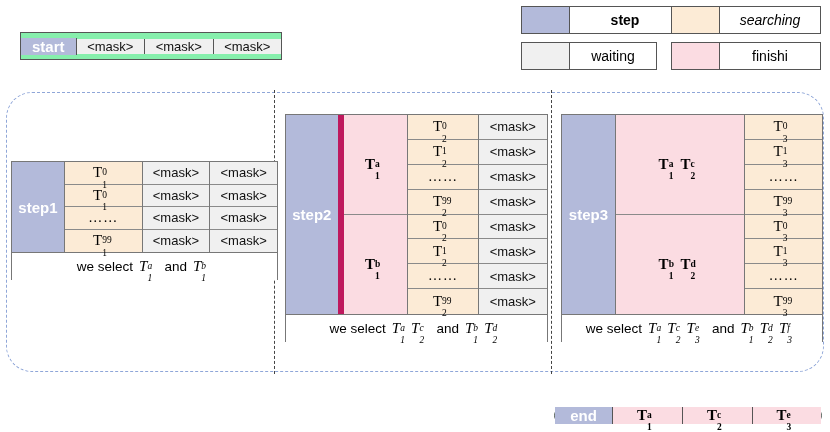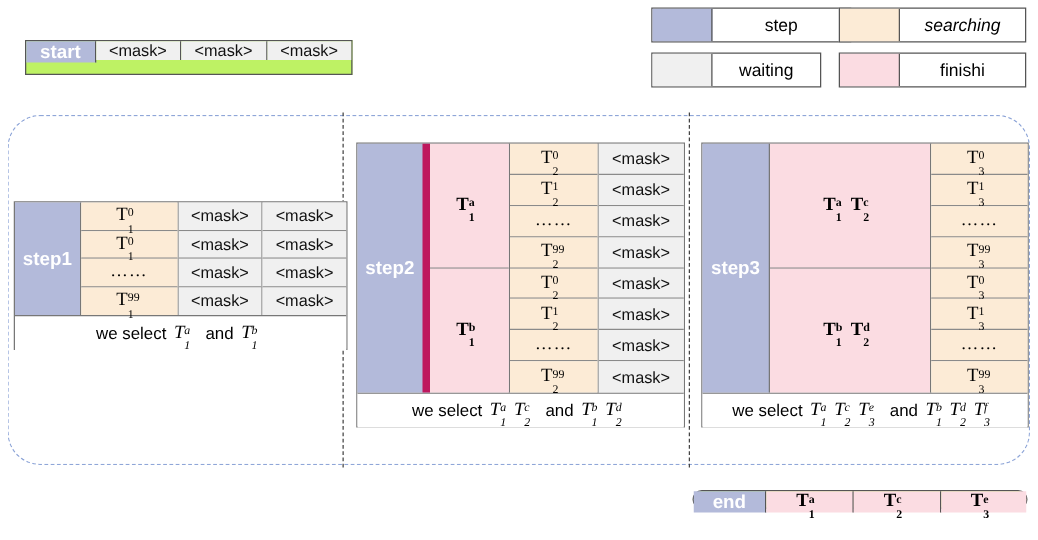--- a/index.html
+++ b/index.html
@@ -118,22 +118,22 @@
     align-items: center;
     justify-content: center;
   }
 
   
   .bar {
     position: absolute;
     box-sizing: border-box;
     border: 1.3px solid #555555;
     display: flex;
-    align-items: flex-start;
-    background: #bef264;
+    align-items: center;
+    background: #86efac;
   }
   .bar > div {
     box-sizing: border-box;
     display: flex;
     align-items: center;
     justify-content: center;
     border-right: 1.3px solid #555555;
   }
   .bar > div:last-child { border-right: none; }
 
@@ -163,21 +163,21 @@
   .striped > div { border-bottom: 1px solid #8a8a8a; }
   .striped > div:last-child { border-bottom: none; }
 </style>
 </head>
 <body>
 
 <div id="flow-outline"></div>
 <div class="vsep" style="left:274px;"></div>
 <div class="vsep" style="left:551px;"></div>
 
-<div class="legend-box" style="left:521px; top:6px; width:160px; height:28px;">
+<div class="legend-box" style="left:521px; top:6px; width:160px; height:28px;font-weight:bold;">
   <div class="legend-swatch" style="background:#b3bada;"></div>
   <div class="legend-label legend-txt">step</div>
 </div>
 
 <div class="legend-box" style="left:671px; top:6px; width:150px; height:28px;font-style:italic;">
   <div class="legend-swatch" style="background:#fcebd6;"></div>
   <div class="legend-label legend-txt">searching</div>
 </div>
 
 <div class="legend-box" style="left:521px; top:42px; width:136px; height:28px;">
@@ -378,21 +378,21 @@
       <span>and</span>
       <span style="display:inline-flex; align-items:center;">
         <span class="stk ital"><span class="base">T</span><span class="ss"><span class="sup">b</span><span class="sub">1</span></span></span>
         <span class="stk ital"><span class="base">T</span><span class="ss"><span class="sup">d</span><span class="sub">2</span></span></span>
         <span class="stk ital"><span class="base">T</span><span class="ss"><span class="sup">f</span><span class="sub">3</span></span></span>
       </span>
     </span>
   </div>
 </div>
 
-<div class="bar" style="left:554px; top:392px; width:268px; height:15px;border-radius:16px;">
+<div class="bar" style="left:554px; top:408px; width:268px; height:15px;border-radius:16px;">
   <div class="c-step lbl-white" style="width:58px;">end</div>
   <div class="c-finish" style="width:70px;">
     <span class="stk bold"><span class="base">T</span><span class="ss"><span class="sup">a</span><span class="sub">1</span></span></span>
   </div>
   <div class="c-finish" style="width:70px;">
     <span class="stk bold"><span class="base">T</span><span class="ss"><span class="sup">c</span><span class="sub">2</span></span></span>
   </div>
   <div class="c-finish" style="width:68px;">
     <span class="stk bold"><span class="base">T</span><span class="ss"><span class="sup">e</span><span class="sub">3</span></span></span>
   </div>

